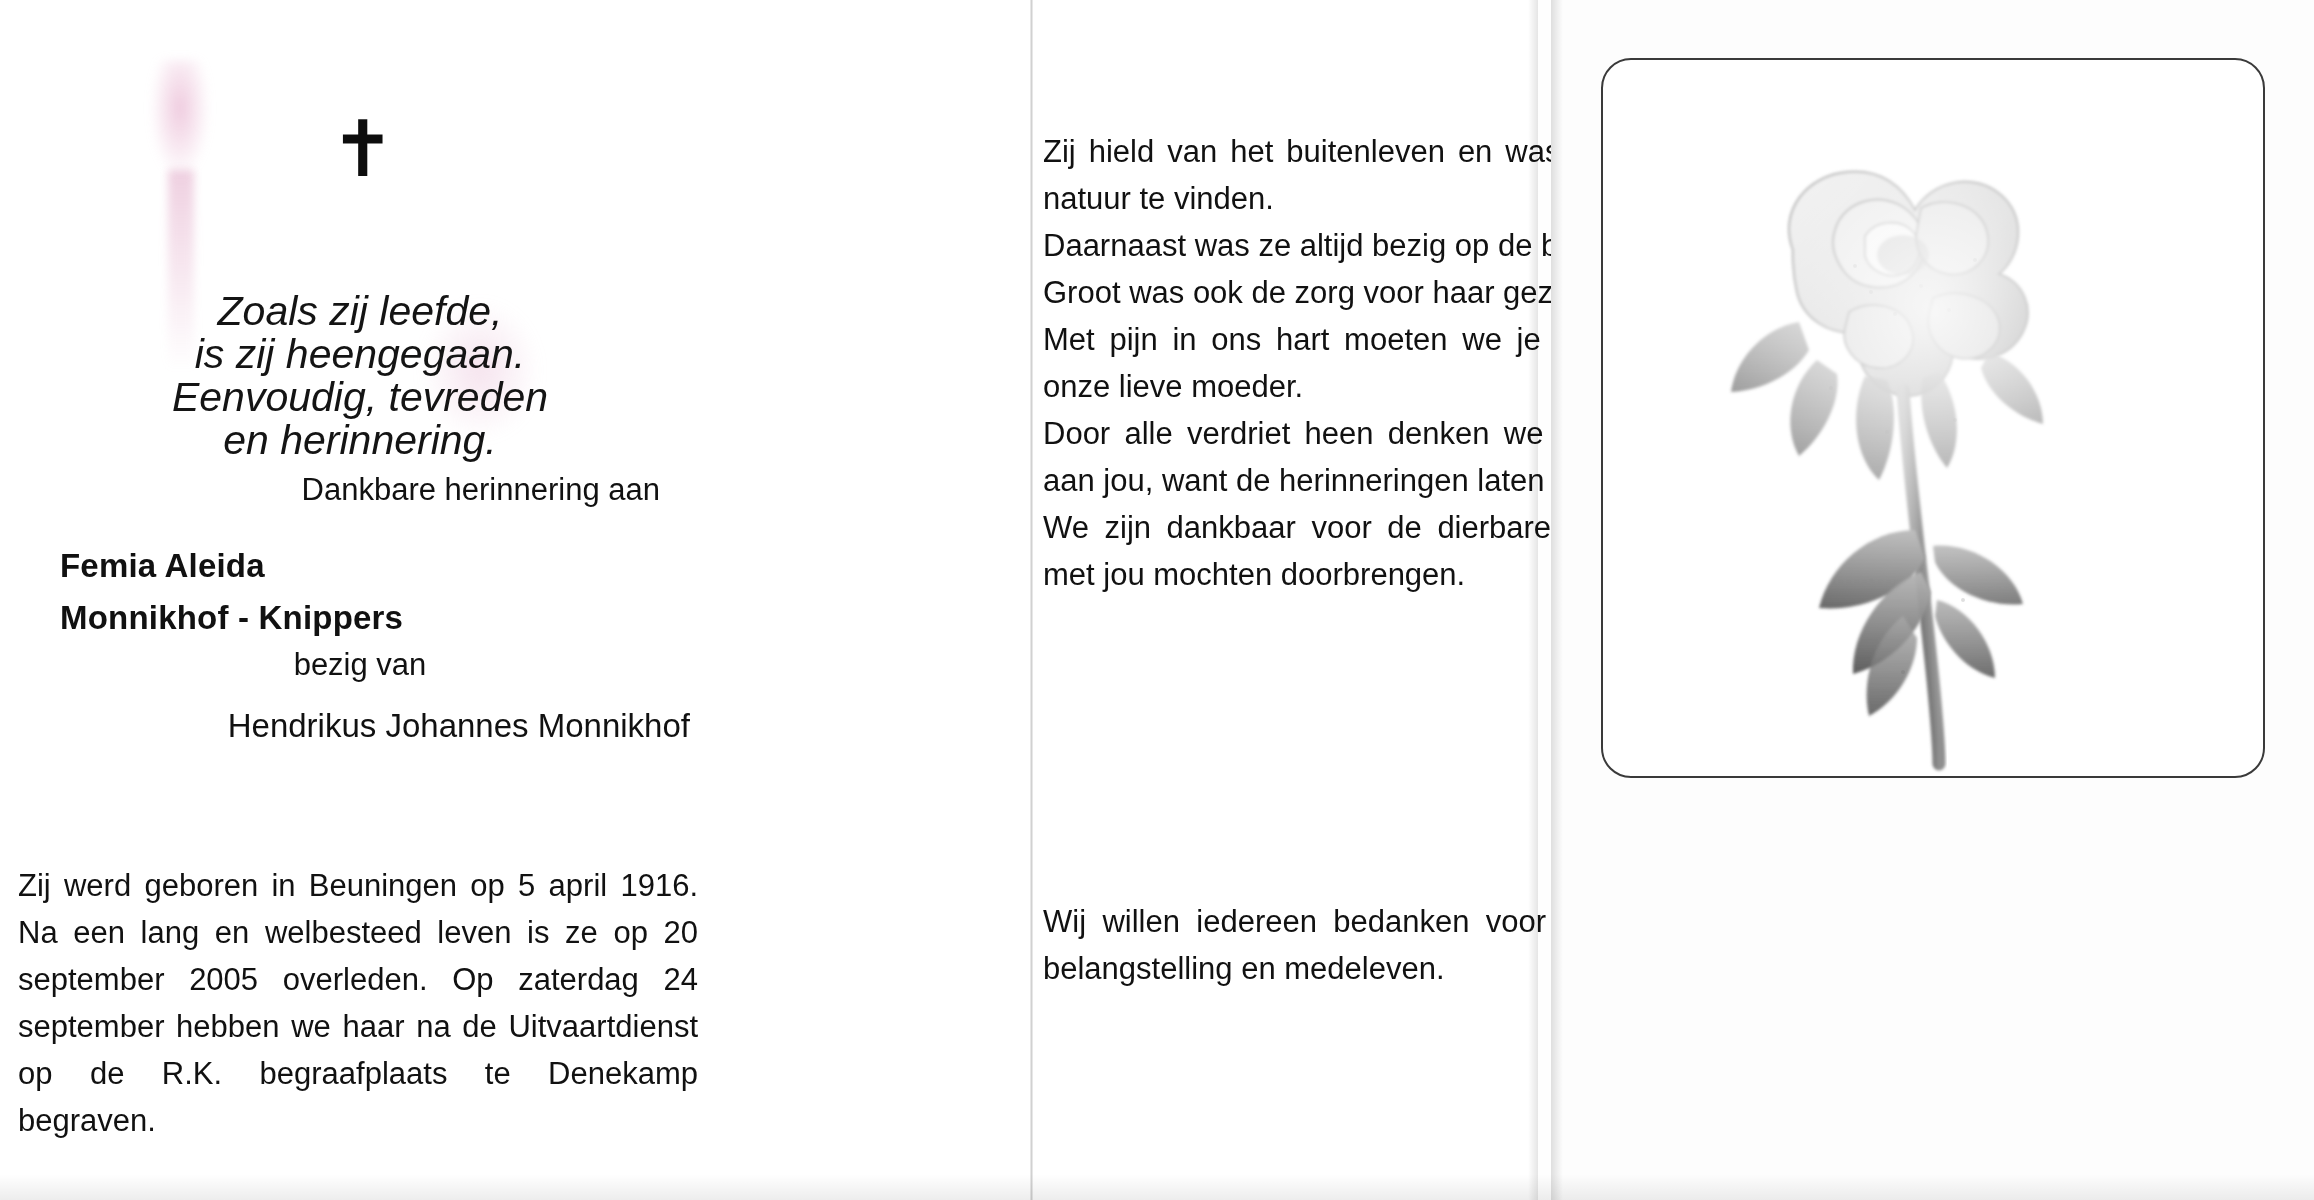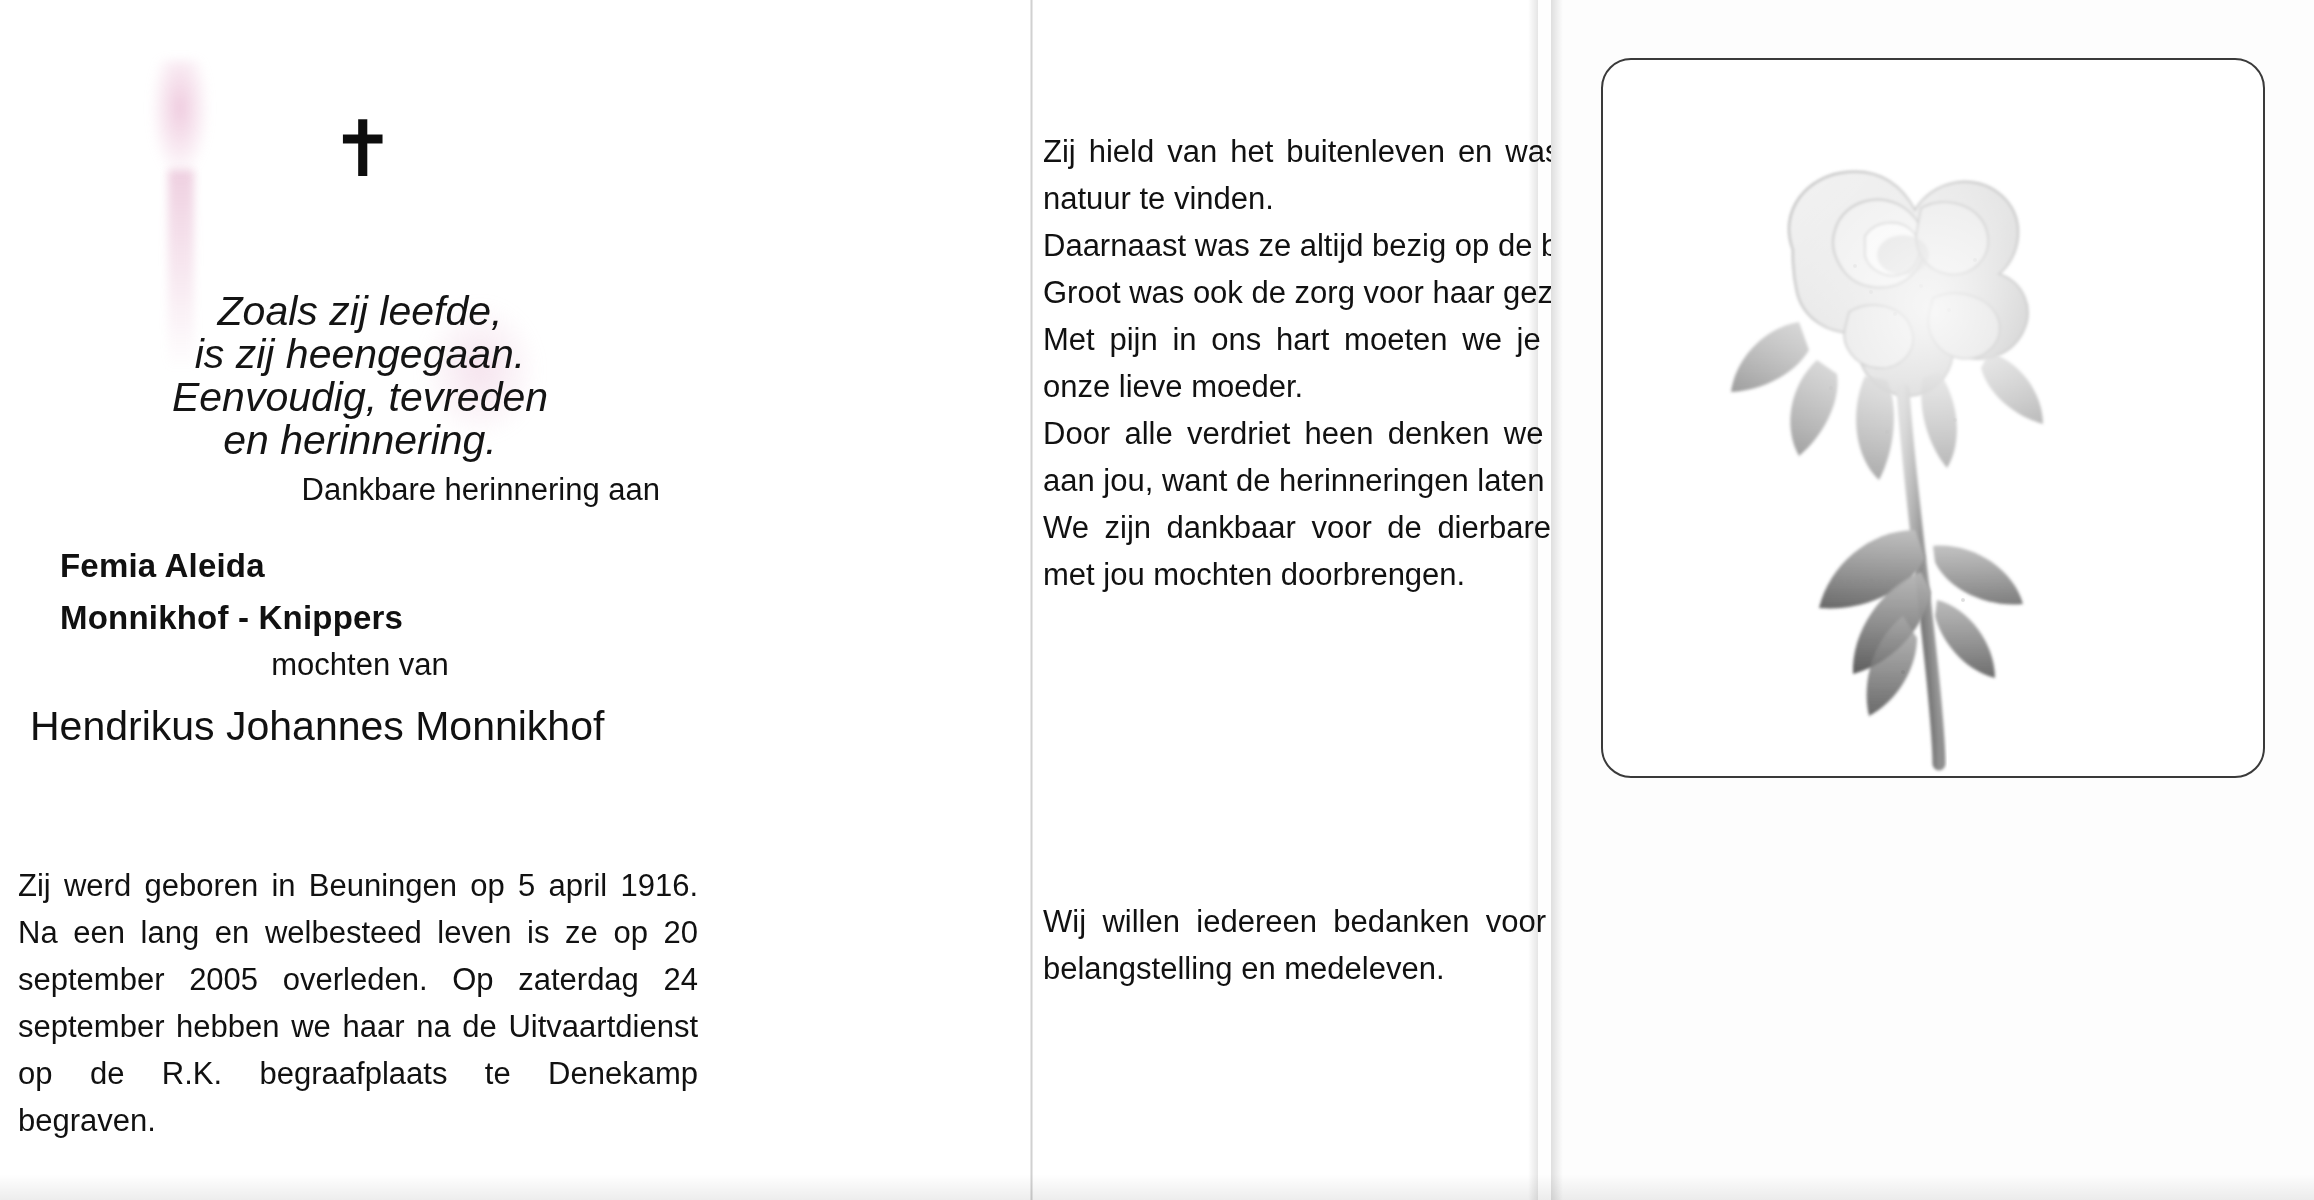--- a/index.html
+++ b/index.html
@@ -138,22 +138,22 @@
     width: 600px;
     text-align: center;
     font-size: 31px;
     line-height: 40px;
   }
   .spouse {
     position: absolute;
     left: 30px;
     top: 705px;
     width: 660px;
-    text-align: left;
-    font-size: 41px;
+    text-align: right;
+    font-size: 33px;
     line-height: 42px;
   }
   .bio {
     position: absolute;
     left: 18px;
     top: 862px;
     width: 680px;
     text-align: justify;
     text-justify: inter-word;
     font-size: 31px;
@@ -271,21 +271,21 @@
         <div>en herinnering.</div>
       </div>
 
       <div class="dankbare">Dankbare herinnering aan</div>
 
       <div class="name">
         <div>Femia Aleida</div>
         <div>Monnikhof - Knippers</div>
       </div>
 
-      <div class="weduwe">mochten van</div>
+      <div class="weduwe">bezig van</div>
       <div class="spouse">Hendrikus Johannes Monnikhof</div>
 
       <div class="bio">
         <p>Zij werd geboren in Beuningen op 5 april 1916. Na een lang en welbesteed leven is ze op 20 september 2005 overleden. Op zaterdag 24 september hebben we haar na de Uitvaartdienst op de R.K. begraafplaats te Denekamp begraven.</p>
       </div>
     </div>
 
     <div class="fold"></div>
 
     <div class="panel-2">

